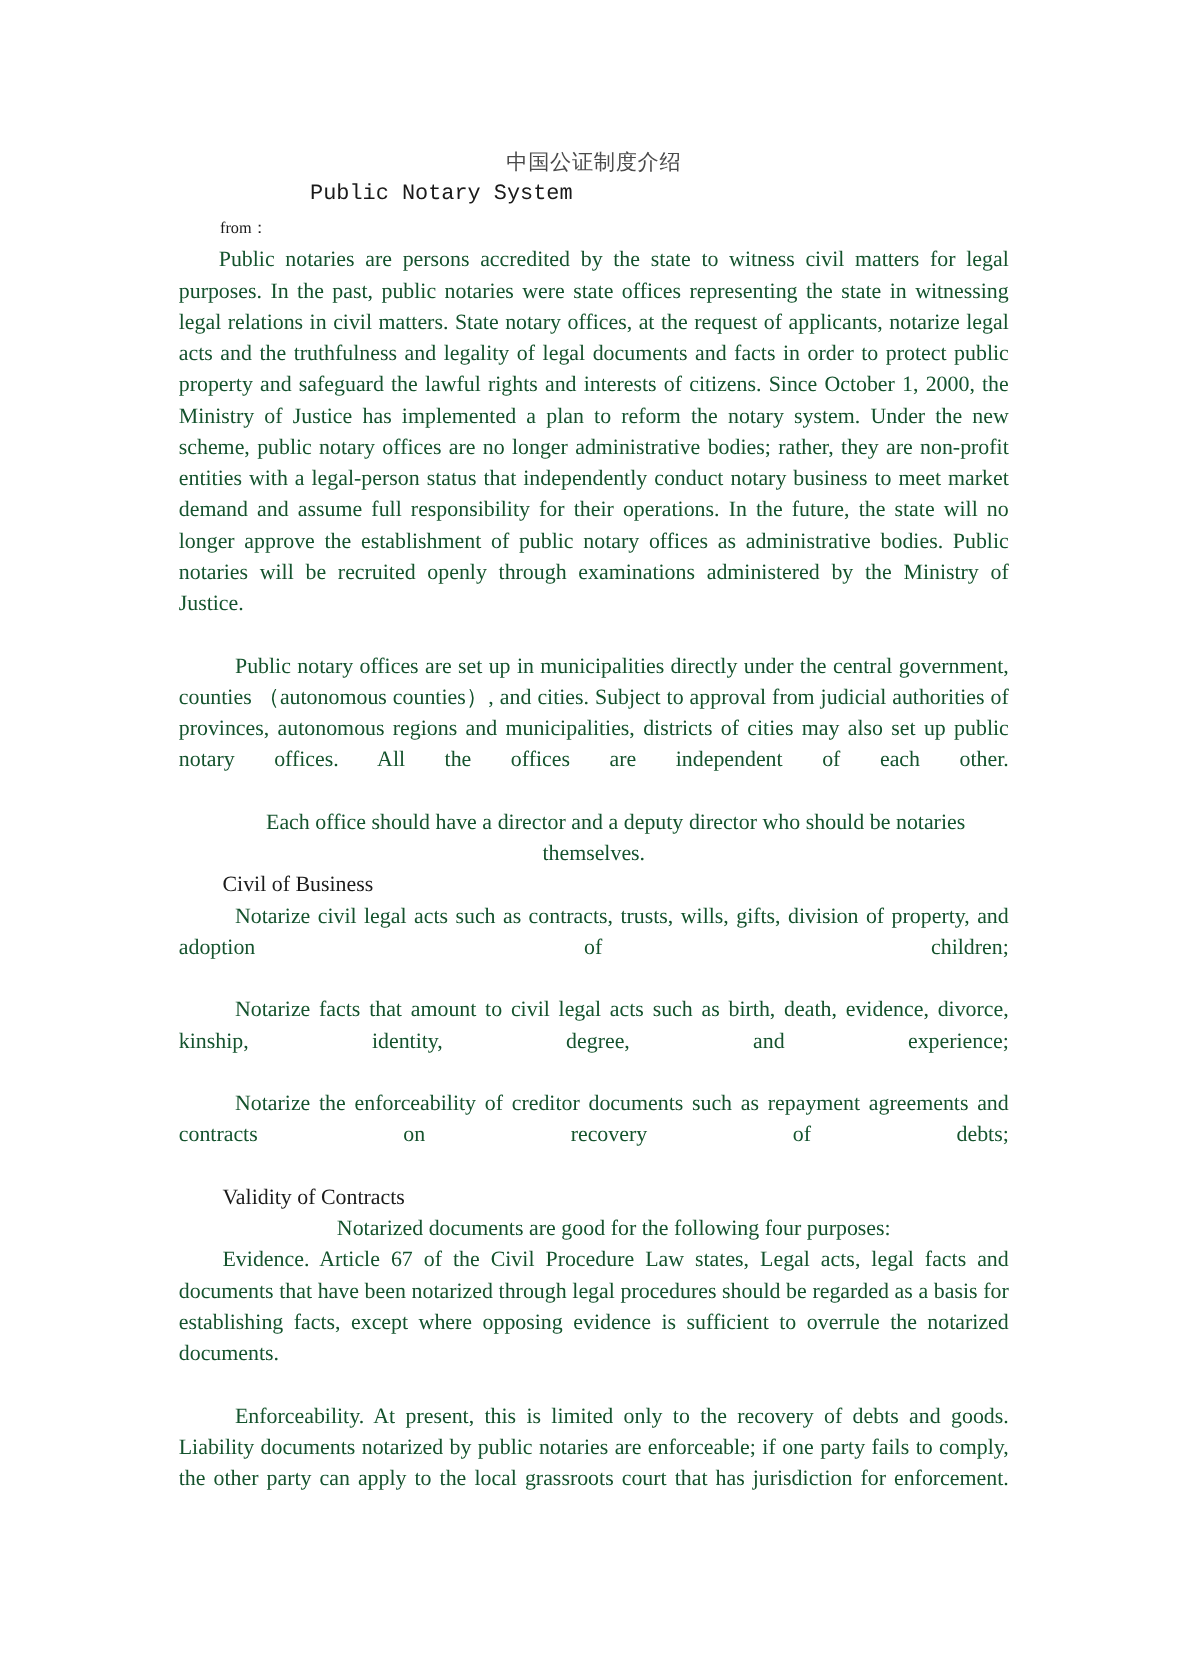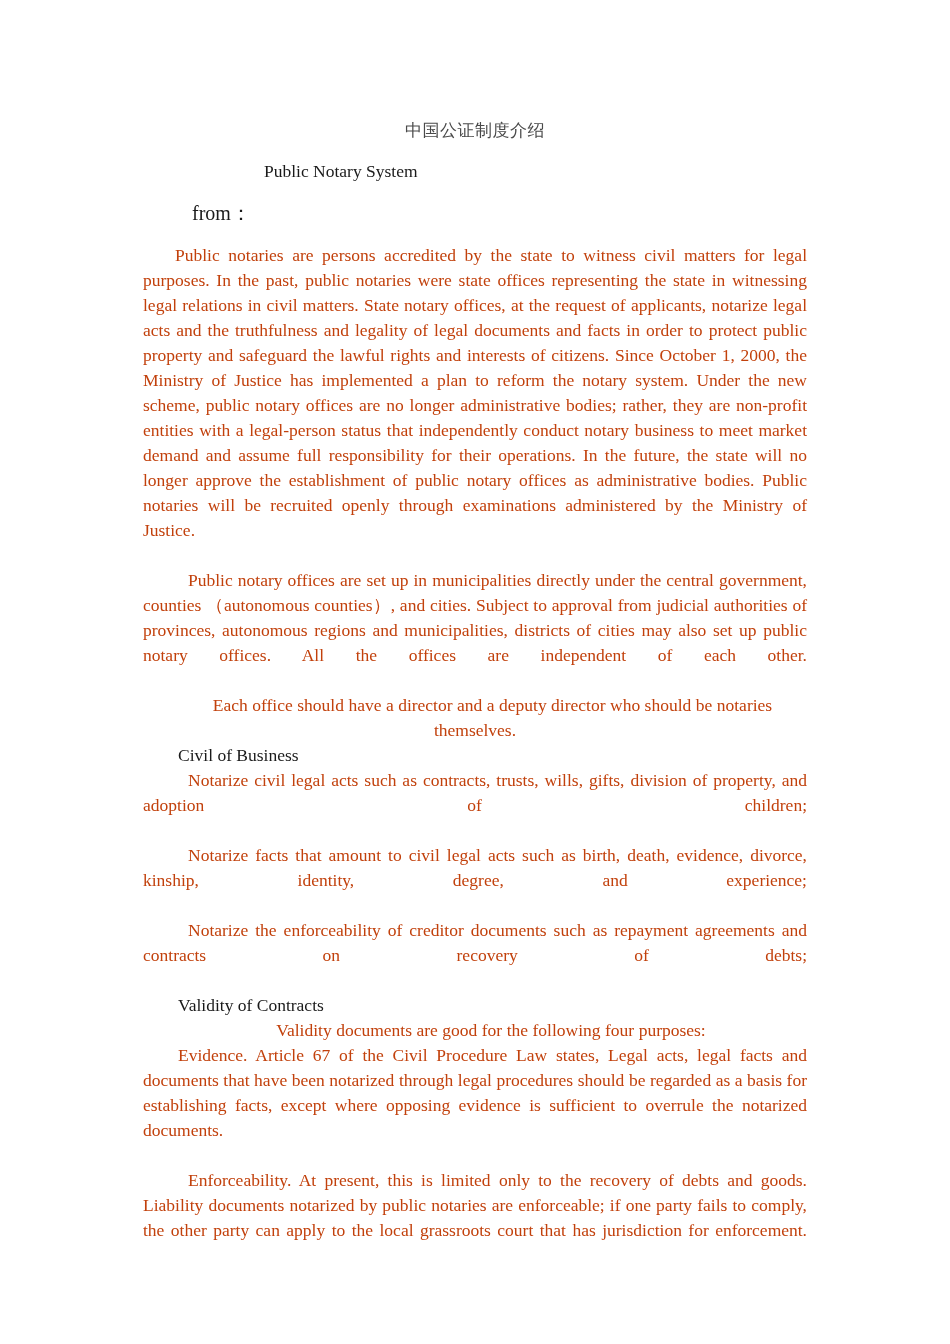--- a/index.html
+++ b/index.html
@@ -34,38 +34,39 @@
     line-height: 25px;
     color: #4a4a4a;
     font-family: "DejaVu Sans", "Liberation Sans", sans-serif;
     letter-spacing: 0.5px;
     margin: 0 0 0 0;
     font-weight: normal;
   }
   .subtitle {
     font-size: 17.5px;
     line-height: 25px;
-    margin: 16px;
+    margin: 0;
     padding-left: 105px;
     color: #1a1a1a;
+    font-family: Liberation Mono, monospace;
   }
   .from-line {
-    font-size: 20px;
+    font-size: 13px;
     line-height: 25px;
-    margin: 17px;
+    margin: 1px;
     padding-left: 32px;
     color: #1a1a1a;
   }
   p.body-par {
     font-size: 17.5px;
     line-height: 25px;
     margin: 0;
     text-align: justify;
     text-justify: inter-word;
-    color: #c2410c;
+    color: #14532d;
     word-spacing: 0.1px;
   }
   p.body-par::after {
     content: "";
     display: inline-block;
     width: 100%;
   }
   p.body-par.nojustify {
     text-align: center;
   }
@@ -108,20 +109,20 @@
     <p class="body-par ind-45">Notarize civil legal acts such as contracts, trusts, wills, gifts, division of property, and adoption of children;</p>
 
     <p class="body-par ind-45">Notarize facts that amount to civil legal acts such as birth, death, evidence, divorce, kinship, identity, degree, and experience;</p>
 
 
     <p class="body-par ind-45">Notarize the enforceability of creditor documents such as repayment agreements and contracts on recovery of debts;</p>
 
 
     <div class="heading-line">Validity of Contracts</div>
 
-    <p class="body-par nojustify ind-32">Validity documents are good for the following four purposes:</p>
+    <p class="body-par nojustify ind-32">Notarized documents are good for the following four purposes:</p>
 
     <p class="body-par ind-35">Evidence. Article 67 of the Civil Procedure Law states, Legal acts, legal facts and documents that have been notarized through legal procedures should be regarded as a basis for establishing facts, except where opposing evidence is sufficient to overrule the notarized documents.</p>
 
     <p class="body-par ind-45">Enforceability. At present, this is limited only to the recovery of debts and goods. Liability documents notarized by public notaries are enforceable; if one party fails to comply, the other party can apply to the local grassroots court that has jurisdiction for enforcement.</p>
 
   </div>
 </div>
 
 </body></html>

